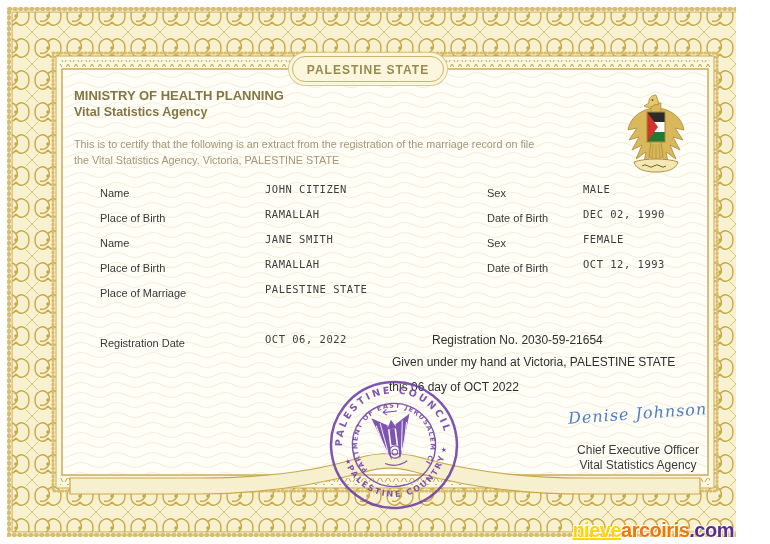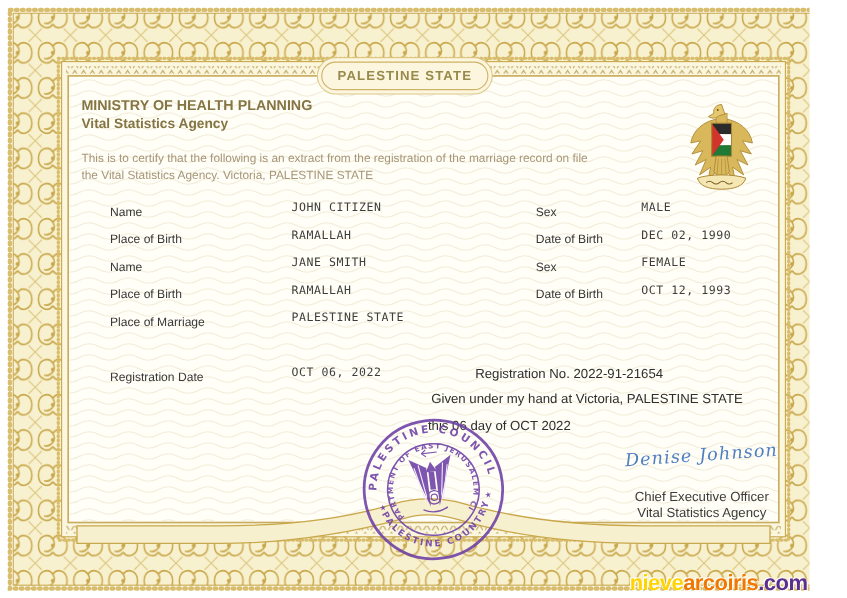--- a/index.html
+++ b/index.html
@@ -39,21 +39,21 @@
          transform:rotate(-7deg);opacity:.88;z-index:6;}
 
   .sigblock{position:absolute;left:558px;top:404px;width:160px;text-align:center;z-index:6;}
   .signame{display:inline-block;font-family:"DejaVu Serif",serif;font-style:italic;
            font-size:16px;color:#4f7fc2;transform:rotate(-4deg);letter-spacing:1px;}
   .sigrole{font-size:12px;color:#3b3b3b;line-height:15px;}
   .sigrole-wrap{margin-top:20px;}
 
   .watermark{position:absolute;right:2px;bottom:2px;font-size:20px;font-weight:bold;
              letter-spacing:-0.5px;z-index:9;text-shadow:1px 1px 0 #fff,-1px -1px 0 #fff;}
-  .wm1{color:#ffd400;} .wm2{color:#f07800;} .wm3{color:#5b2d8f;margin-top:48px;}
+  .wm1{color:#ffd400;text-decoration:underline;} .wm2{color:#f07800;} .wm3{color:#5b2d8f;margin-top:48px;}
 </style>
 </head>
 <body>
 
 <div class="cert">
 
   <svg class="abs" style="left:0;top:0;z-index:0" width="770" height="544" viewBox="0 0 770 544">
     <defs>
       <pattern id="scroll" width="32" height="32" patternUnits="userSpaceOnUse">
         <rect width="32" height="32" fill="#f8f1cf"></rect>
@@ -153,21 +153,21 @@
     <span class="flabel">Sex</span>
     <span class="fvalue">FEMALE</span>
   </div>
   <div class="field-row row-r" style="top:258px">
     <span class="flabel">Date of Birth</span>
     <span class="fvalue">OCT 12, 1993</span>
   </div>
 
   <div class="regline">
     <span>Registration No.</span>
-    <span>2022-91-21654</span>
+    <span>2030-59-21654</span>
   </div>
   <div class="given1">Given under my hand at Victoria, PALESTINE STATE</div>
   <div class="given2">this 06 day of OCT 2022</div>
 
   <svg class="stamp" viewBox="0 0 134 134">
     <defs>
       <path id="arcTop" d="M16,67 A51,51 0 0 1 118,67"></path>
       <path id="arcBottom" d="M16,67 A51,51 0 0 0 118,67"></path>
       <path id="arcInner" d="M38,87.5 A36,36 0 1 1 96,87.5"></path>
     </defs>

